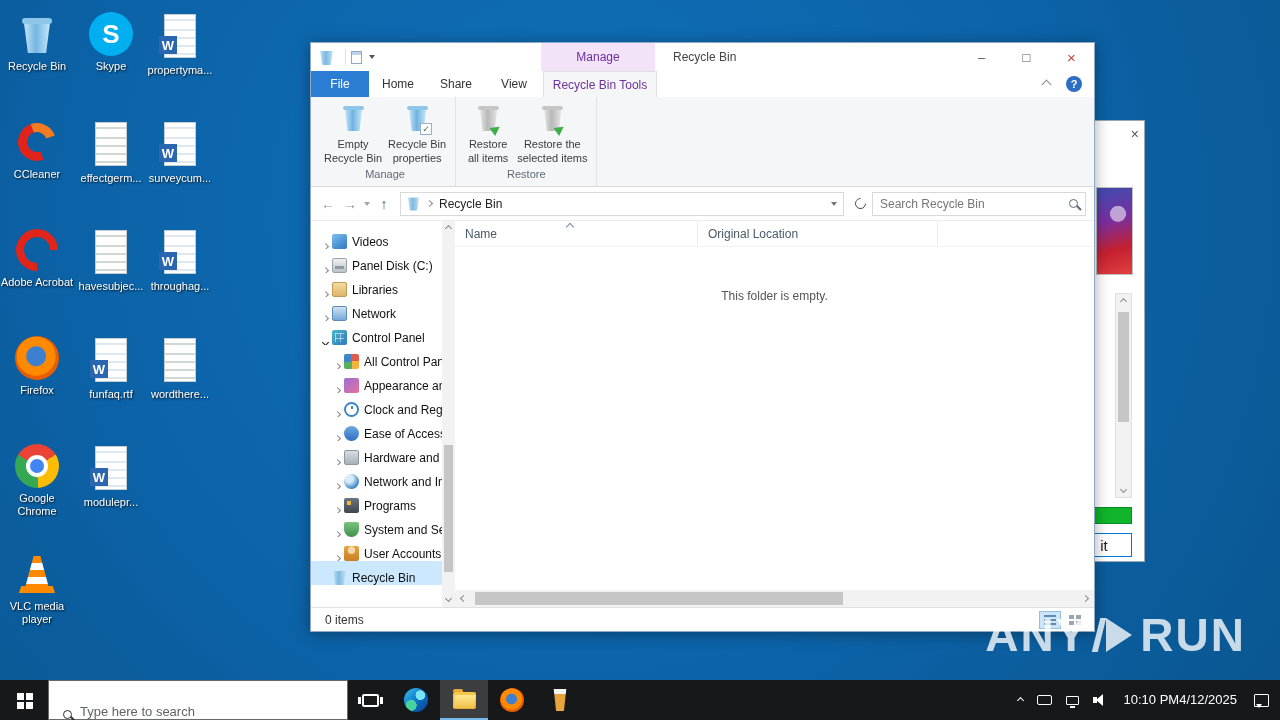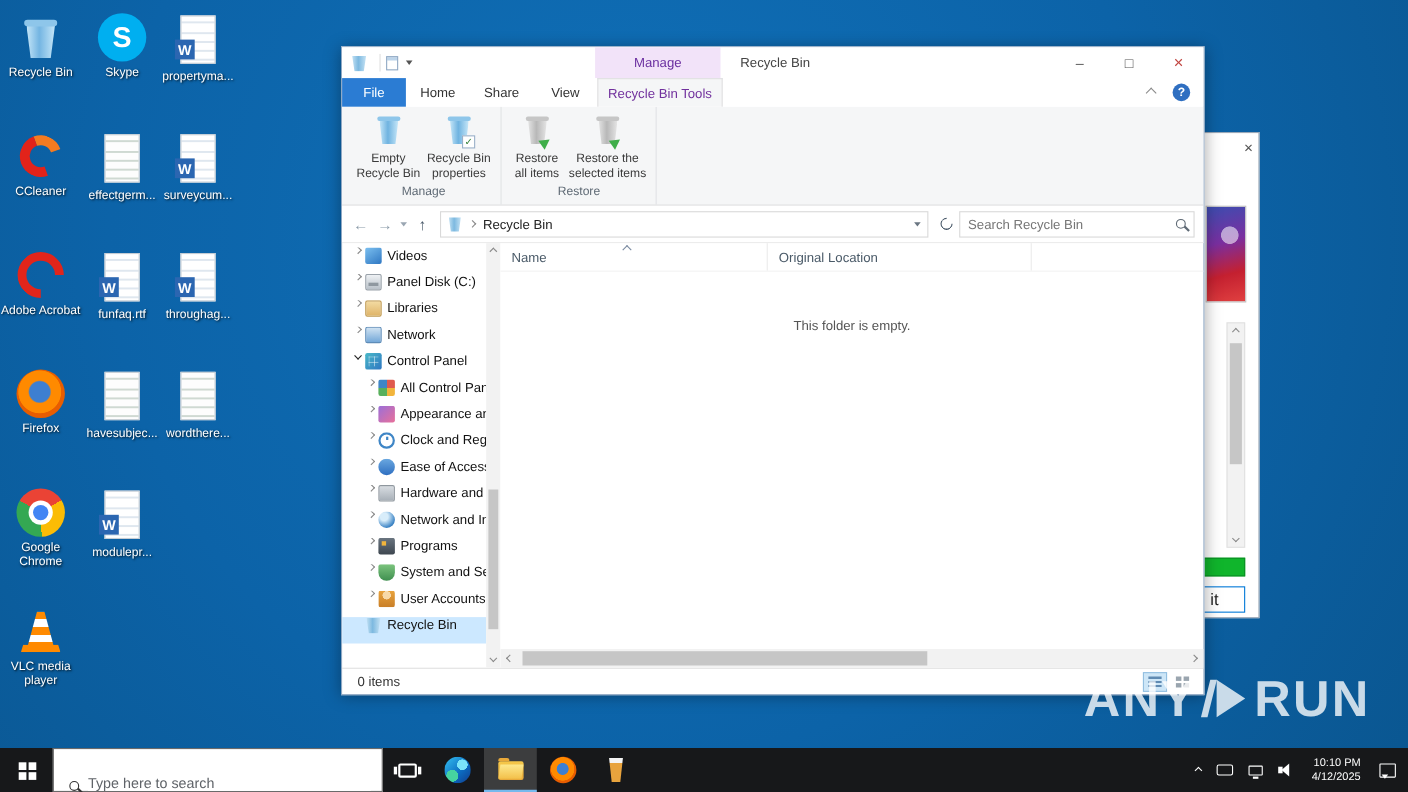--- a/index.html
+++ b/index.html
@@ -103,21 +103,21 @@
   .refresh{width:11px;height:11px;border:1.5px solid #4a5a6a;border-radius:50%;border-top-color:transparent;transform:rotate(45deg);margin:0 6px}
   .searchbox{width:214px;height:24px;border:1px solid #d9d9d9;display:flex;align-items:center;padding:0 7px}
   .searchinput{flex:1;border:none;outline:none;font-size:12px;color:#444;font-family:inherit;min-width:0}
   .searchinput::placeholder{color:#767676}
   .mag{width:9px;height:9px;border:1.6px solid #5f6a75;border-radius:50%;position:relative;flex:0 0 9px;margin-left:4px}
   .mag::after{content:"";position:absolute;width:6px;height:1.6px;background:#5f6a75;transform:rotate(45deg);right:-5px;bottom:-2px}
 
   .contentrow{flex:1;display:flex;min-height:0;position:relative}
   .treepane{flex:0 0 144px;width:144px;position:relative;padding-top:4px;overflow:hidden;color:#111}
   .treescrollpad{padding-right:13px}
-  .trow{height:24px;display:flex;align-items:flex-start;padding-left:8px;white-space:nowrap;overflow:hidden}
+  .trow{height:24px;display:flex;align-items:flex-end;padding-left:8px;white-space:nowrap;overflow:hidden}
   .trow.lvl2{padding-left:20px}
   .trow.selected{background:#cce8ff}
   .exp{width:13px;flex:0 0 13px;display:flex;align-items:center;justify-content:center}
   .tlabel{overflow:hidden;white-space:nowrap}
   .ti{width:15px;height:15px;flex:0 0 15px;margin-right:5px;border-radius:2px;position:relative}
   .ti-videos{background:linear-gradient(145deg,#7cc0f0,#2f77c2)}
   .ti-disk{background:linear-gradient(#eef1f4,#b9c1c9);border:1px solid #9aa2aa}
   .ti-disk::after{content:"";position:absolute;left:2px;right:2px;top:7px;height:3px;background:#8f98a0}
   .ti-lib{background:linear-gradient(#f3dba2,#dfb468);border:1px solid #c09a50}
   .ti-network{background:linear-gradient(#cfe2f2,#74a8d8);border:1px solid #5e8cb8}
@@ -203,21 +203,21 @@
   .tfolder::after{content:"";position:absolute;left:1px;top:3px;right:1px;bottom:1px;background:linear-gradient(#fde98e,#f3c04a);transform:skewX(-8deg)}
   .tglass{width:15px;height:22px;background:linear-gradient(#f4f4f4 0 5px,#e8a33d 5px);clip-path:polygon(8% 0,92% 0,76% 100%,24% 100%)}
   .tb-tray{margin-left:auto;display:flex;align-items:center;padding-right:4px}
   .trayitem{display:flex;align-items:center;justify-content:center;height:40px;padding:0 7px}
   .kbi{width:15px;height:10px;border:1.5px solid #fff;border-radius:2px}
   .neti{width:13px;height:9px;border:1.5px solid #fff;border-radius:1px;position:relative}
   .neti::after{content:"";position:absolute;left:3px;bottom:-4px;width:5px;height:2px;background:#fff}
   .spk{position:relative;width:14px;height:14px}
   .spk::before{content:"";position:absolute;left:0;top:4px;width:4px;height:6px;background:#fff}
   .spk::after{content:"";position:absolute;left:3px;top:1px;width:0;height:0;border:6px solid transparent;border-right:7px solid #fff;border-left:none}
-  .tb-clock{display:flex;flex-direction:column;align-items:flex-end;justify-content:center;color:#fff;font-size:10px;line-height:1.35;padding:0 10px}
+  .tb-clock{display:flex;flex-direction:row;align-items:flex-end;justify-content:center;color:#fff;font-size:13px;line-height:1.35;padding:0 10px}
   .aci{width:15px;height:13px;border:1.5px solid #fff;border-radius:1px;position:relative}
   .aci::after{content:"";position:absolute;left:1px;bottom:-5px;width:0;height:0;border:3px solid transparent;border-top:4px solid #fff}
   .chev.white{border-color:#fff}
 </style>
 </head>
 <body>
 
 <div class="dcol" style="left:0">
   <div class="dcell">
     <div class="dicon icon-recyclebin"></div>
@@ -247,26 +247,26 @@
 <div class="dcol" style="left:74px">
   <div class="dcell">
     <div class="dicon icon-skype"></div>
     <div class="dlabel">Skype</div>
   </div>
   <div class="dcell">
     <div class="dicon icon-text"></div>
     <div class="dlabel">effectgerm...</div>
   </div>
   <div class="dcell">
+    <div class="dicon icon-text"></div>
+    <div class="dlabel">havesubjec...</div>
+  </div>
+  <div class="dcell">
     <div class="dicon icon-word"></div>
     <div class="dlabel">funfaq.rtf</div>
-  </div>
-  <div class="dcell">
-    <div class="dicon icon-text"></div>
-    <div class="dlabel">havesubjec...</div>
   </div>
   <div class="dcell">
     <div class="dicon icon-word"></div>
     <div class="dlabel">modulepr...</div>
   </div>
 </div>
 <div class="dcol" style="left:143px">
   <div class="dcell">
     <div class="dicon icon-word"></div>
     <div class="dlabel">propertyma...</div>

